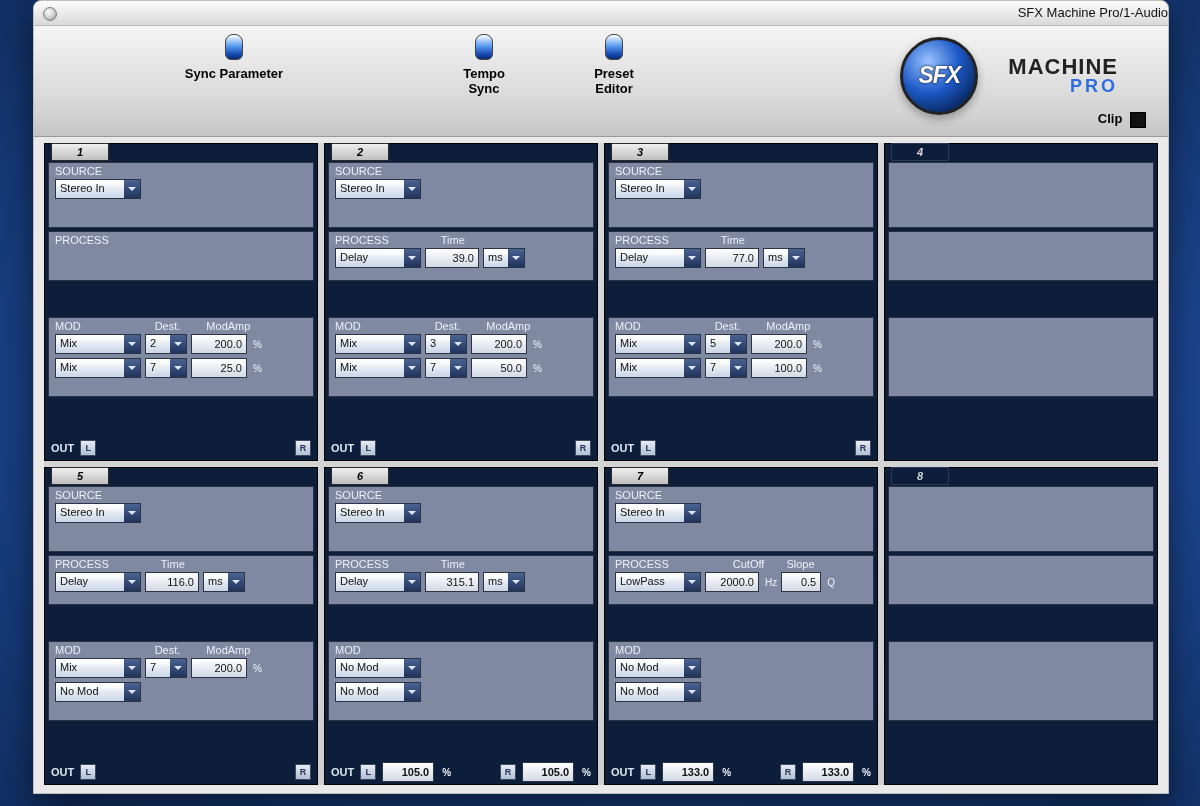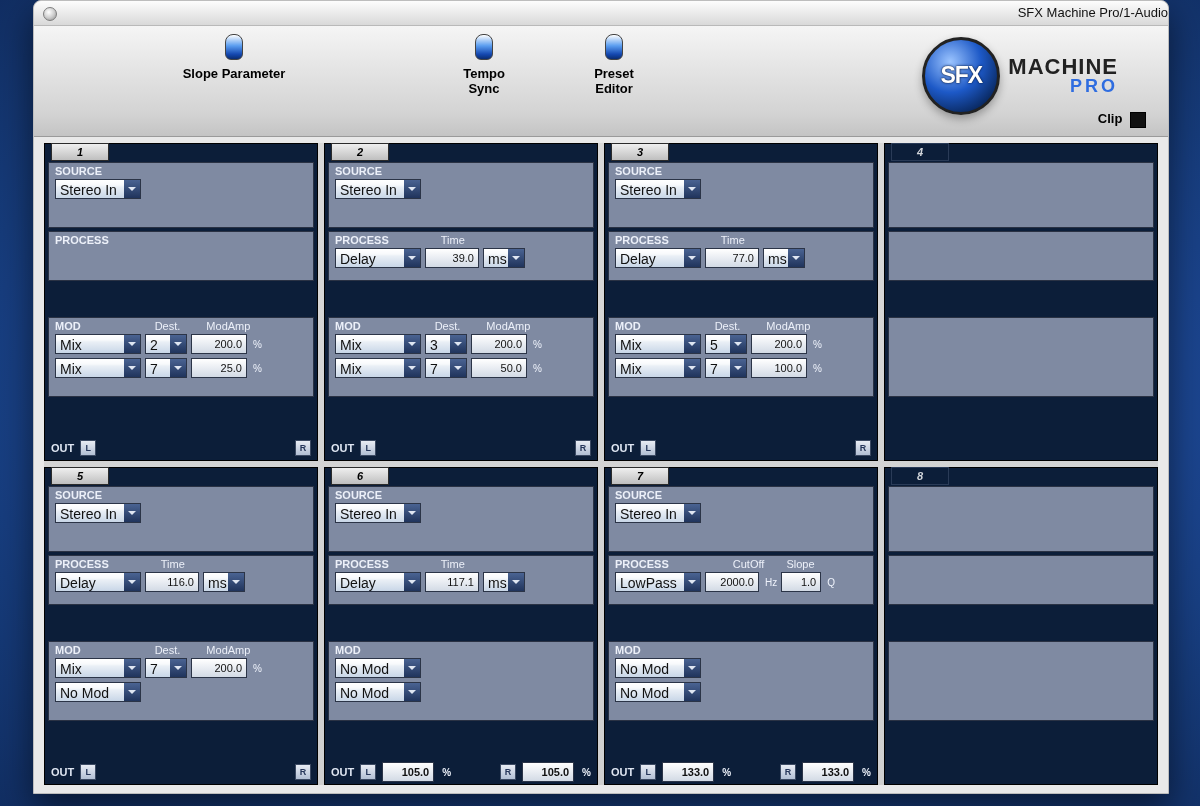--- a/index.html
+++ b/index.html
@@ -24,50 +24,50 @@
           border:1px solid #444;border-radius:8px 8px 6px 6px;display:block;}
   .clip{position:absolute;right:22px;top:85px;font-size:13px;font-weight:bold;color:#000;}
   .clip .led{display:inline-block;width:14px;height:14px;background:#111;border:1px solid #000;margin-left:4px;vertical-align:middle;}
 
   
   .logo{position:absolute;right:50px;top:12px;height:75px;display:flex;align-items:center;}
   .logo-disc{width:72px;height:72px;border-radius:50%;
              background:radial-gradient(circle at 35% 30%,#9bc4ff,#1d59c7 45%,#06204e 85%);
              border:3px solid #222;box-shadow:0 4px 8px rgba(0,0,0,.3);position:relative;}
   .logo-disc span{position:absolute;left:50%;top:50%;transform:translate(-50%,-52%);
-                  font-size:23px;font-weight:bold;
+                  font-size:23px;font-style:italic;font-weight:bold;
                   color:#fff;text-shadow:0 0 3px #08235a,0 0 1px #000;letter-spacing:-1px;}
   .logo-text{margin-left:8px;}
-  .logo-text .m{font-size:22px;font-weight:bold;letter-spacing:1px;color:#222;}
+  .logo-text .m{font-size:22px;font-weight:bold;letter-spacing:1px;color:#222;margin-left:22px;}
   .logo-text .p{font-size:18px;font-weight:bold;letter-spacing:3px;color:#2f6de0;text-align:right;display:block;margin-top:-4px;}
 
   
   .grid{position:absolute;left:10px;top:142px;right:10px;bottom:8px;
         display:grid;grid-template-columns:repeat(4,1fr);grid-template-rows:1fr 1fr;
         gap:6px;background:linear-gradient(#d8d8d8,#cfcfcf);}
   .module{background:#0c1e39;border:1px solid #000;position:relative;}
   .mod-num{position:absolute;left:6px;top:-1px;width:56px;height:16px;
            background:linear-gradient(#efefef,#bfbfbf);
            border:1px solid #2b2b2b;font-weight:bold;font-size:11px;
            display:flex;align-items:center;justify-content:center;color:#000;font-style:italic;}
   .mod-num.inactive{background:#0c1e39;color:#d2d5da;border-color:#2a3b57;}
   .section{background:#7f8aa2;margin:3px;border:1px solid #2a3244;}
   .sec-top{margin-top:18px;height:64px;}
   .sec-mid{height:48px;}
   .sec-mod{height:78px;margin-top:36px;}
   .sec-top.empty,.sec-mid.empty,.sec-mod.empty{background:#7f8aa2;}
   .sec-head{display:flex;gap:20px;align-items:baseline;padding:2px 6px 0 6px;color:#ecf0f9;font-size:11px;}
-  .sec-head .lbl{font-weight:bold;}
+  .sec-head .lbl{font-weight:normal;}
   .row{display:flex;gap:4px;align-items:center;padding:2px 6px;}
   .dd{height:18px;background:linear-gradient(#fff,#c8d6e7);border:1px solid #2b3447;
       position:relative;box-shadow:inset 0 6px 2px rgba(255,255,255,.5);}
   .dd-arrow{position:absolute;right:0;top:0;bottom:0;width:16px;
             background:linear-gradient(#4a6392,#20345c);display:flex;align-items:center;justify-content:center;}
   .dd-arrow::after{content:"";border:4px solid transparent;border-top-color:#dfe6f2;margin-top:3px;}
-  .dd span{position:absolute;left:4px;top:2px;font-size:14px;color:#111;}
+  .dd span{position:absolute;left:4px;top:2px;font-size:11px;color:#111;}
   .fld{height:18px;background:linear-gradient(#fff,#d2dae5);border:1px solid #2b3447;
        text-align:right;padding:0 4px;font-size:11px;line-height:18px;color:#111;}
   .unit{color:#eef2fb;font-size:10px;margin-left:2px;}
   .out{position:absolute;left:0;right:0;bottom:0;height:24px;background:#0c1e39;
        display:flex;align-items:center;gap:6px;padding:0 6px;color:#dfe6f2;font-size:11px;font-weight:bold;}
   .ch{width:14px;height:14px;background:linear-gradient(#e8ecf4,#b2bfd4);border:1px solid #3c4a63;
       color:#26365a;font-size:9px;font-weight:bold;display:inline-flex;align-items:center;justify-content:center;}
   .out .fld{width:42px;text-align:right;}
 </style>
 </head>
@@ -75,21 +75,21 @@
 
 <div class="window">
   <div class="titlebar">
     <div class="close-btn"></div>
     <div class="title-text">SFX Machine Pro/1-Audio</div>
   </div>
 
   <div class="toolbar">
     <div class="tb-item" style="left:140px;width:120px">
       <span class="tb-btn"></span>
-      <div>Slope Parameter</div>
+      <div>Sync Parameter</div>
     </div>
     <div class="tb-item" style="left:410px;width:80px">
       <span class="tb-btn"></span>
       <div style="white-space:pre-line">Tempo
 Sync</div>
     </div>
     <div class="tb-item" style="left:540px;width:80px">
       <span class="tb-btn"></span>
       <div style="white-space:pre-line">Preset
 Editor</div>
@@ -387,21 +387,21 @@
     <div class="section sec-mid">
           <div class="sec-head">
             <span class="lbl">PROCESS</span>
             <span style="margin-left:32px">Time</span>
           </div>
           <div class="row">
             <div class="dd" style="width:84px">
               <span>Delay</span>
               <div class="dd-arrow"></div>
             </div>
-            <div class="fld" style="width:44px">117.1</div>
+            <div class="fld" style="width:44px">315.1</div>
             <div class="dd" style="width:40px">
               <span>ms</span>
               <div class="dd-arrow"></div>
             </div>
           </div>
         </div>
     <div class="section sec-mod">
           <div class="sec-head">
             <span class="lbl">MOD</span>
           </div>
@@ -448,21 +448,21 @@
             <span style="margin-left:44px">CutOff</span>
             <span style="margin-left:2px">Slope</span>
           </div>
           <div class="row">
             <div class="dd" style="width:84px">
               <span>LowPass</span>
               <div class="dd-arrow"></div>
             </div>
             <div class="fld" style="width:44px">2000.0</div>
             <span class="unit">Hz</span>
-            <div class="fld" style="width:30px">1.0</div>
+            <div class="fld" style="width:30px">0.5</div>
             <span class="unit">Q</span>
           </div>
         </div>
     <div class="section sec-mod">
           <div class="sec-head">
             <span class="lbl">MOD</span>
           </div>
           <div class="row">
             <div class="dd" style="width:84px">
               <span>No Mod</span>

